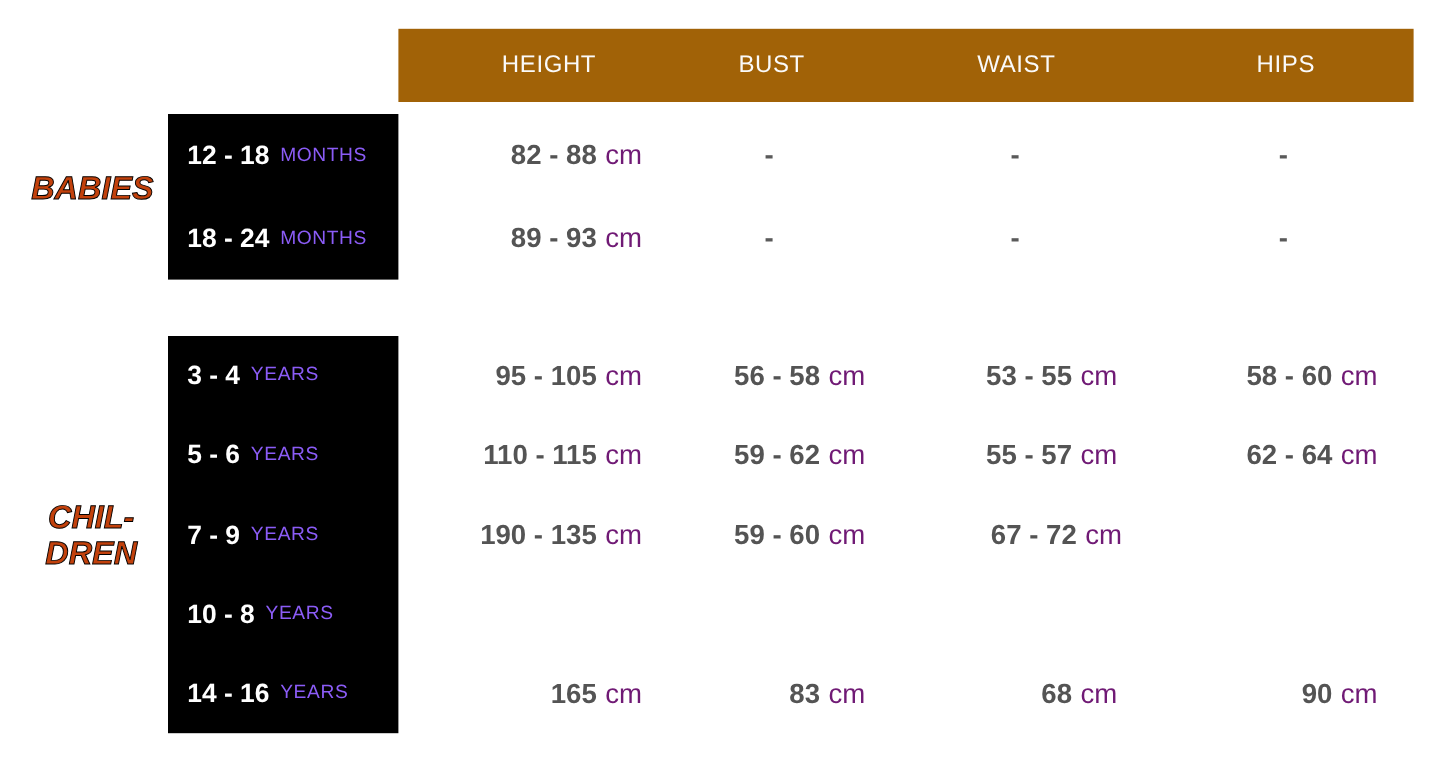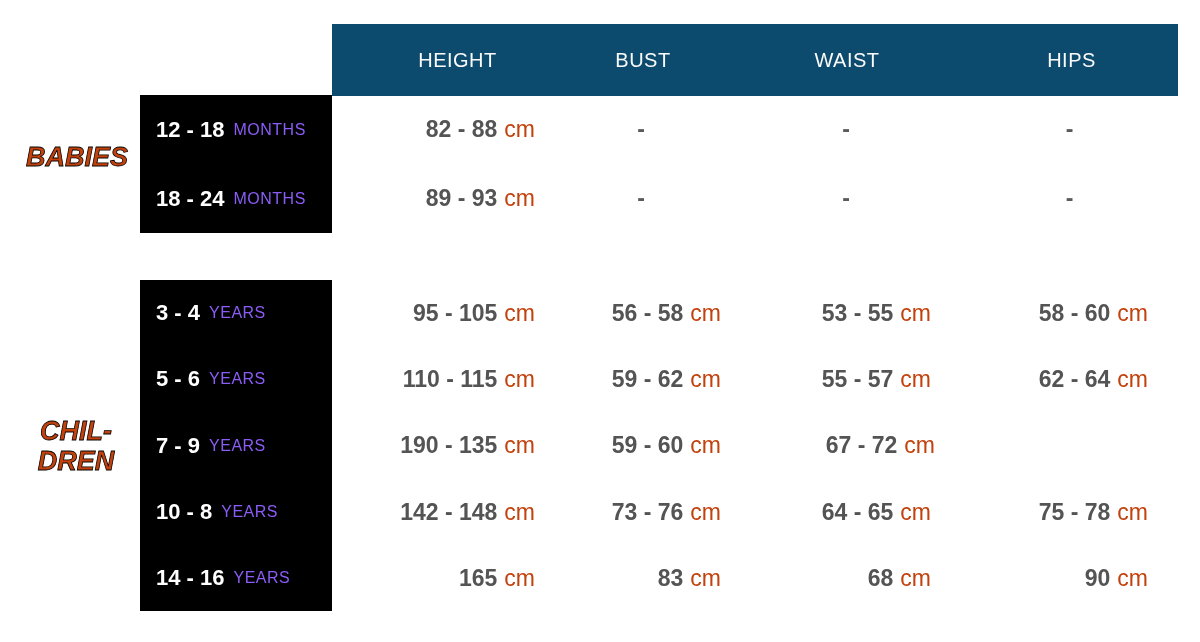--- a/index.html
+++ b/index.html
@@ -9,22 +9,22 @@
     height: 642px;
     background: #ffffff;
     font-family: "Liberation Sans", sans-serif;
     overflow: hidden;
   }
 
   
   .header-bar {
     position: absolute;
     left: 332px; top: 24px;
-    width: 846px; height: 72px;
-    background: #0c4a6e;
+    width: 846px; height: 61px;
+    background: #a16207;
     display: grid;
     grid-template-columns: 225px 198px 210px 213px;
     align-items: center;
   }
   .header-cell {
     text-align: center;
     color: #fafafa;
     font-size: 20px;
     letter-spacing: 0.5px;
     font-weight: 400;
@@ -103,21 +103,21 @@
   .cell.c4 { padding-right: 30px; }
   .cell.dash { text-align: center; }
   .cell.dash.c2 { padding-right: 30px; }
   .cell.dash.c3 { padding-right: 28px; }
   .cell.dash.c4 { padding-right: 4px; }
   .val {
     color: #545454;
     font-weight: bold;
   }
   .unit {
-    color: #c2410c;
+    color: #701a75;
     font-weight: 400;
     margin-left: 7px;
   }
   .cell.dash .val { font-weight: bold; color: #5a5a5a; }
 </style>
 </head>
 <body>
 
 <div class="canvas">
 
@@ -191,26 +191,20 @@
     <div class="cell c1"><span class="val">110 - 115</span><span class="unit">cm</span></div>
     <div class="cell c2"><span class="val">59 - 62</span><span class="unit">cm</span></div>
     <div class="cell c3"><span class="val">55 - 57</span><span class="unit">cm</span></div>
     <div class="cell c4"><span class="val">62 - 64</span><span class="unit">cm</span></div>
   </div>
   <div class="data-row" style="top:412px;height:66px">
     <div class="cell c1"><span class="val">190 - 135</span><span class="unit">cm</span></div>
     <div class="cell c3"><span class="val">59 - 60</span><span class="unit">cm</span></div>
     <div class="cell c4"><span class="val">67 - 72</span><span class="unit">cm</span></div>
   </div>
-  <div class="data-row" style="top:479px;height:66px">
-    <div class="cell c1"><span class="val">142 - 148</span><span class="unit">cm</span></div>
-    <div class="cell c2"><span class="val">73 - 76</span><span class="unit">cm</span></div>
-    <div class="cell c3"><span class="val">64 - 65</span><span class="unit">cm</span></div>
-    <div class="cell c4"><span class="val">75 - 78</span><span class="unit">cm</span></div>
-  </div>
   <div class="data-row" style="top:545px;height:66px">
     <div class="cell c1"><span class="val">165</span><span class="unit">cm</span></div>
     <div class="cell c2"><span class="val">83</span><span class="unit">cm</span></div>
     <div class="cell c3"><span class="val">68</span><span class="unit">cm</span></div>
     <div class="cell c4"><span class="val">90</span><span class="unit">cm</span></div>
   </div>
 
 </div>
 
 </body></html>

